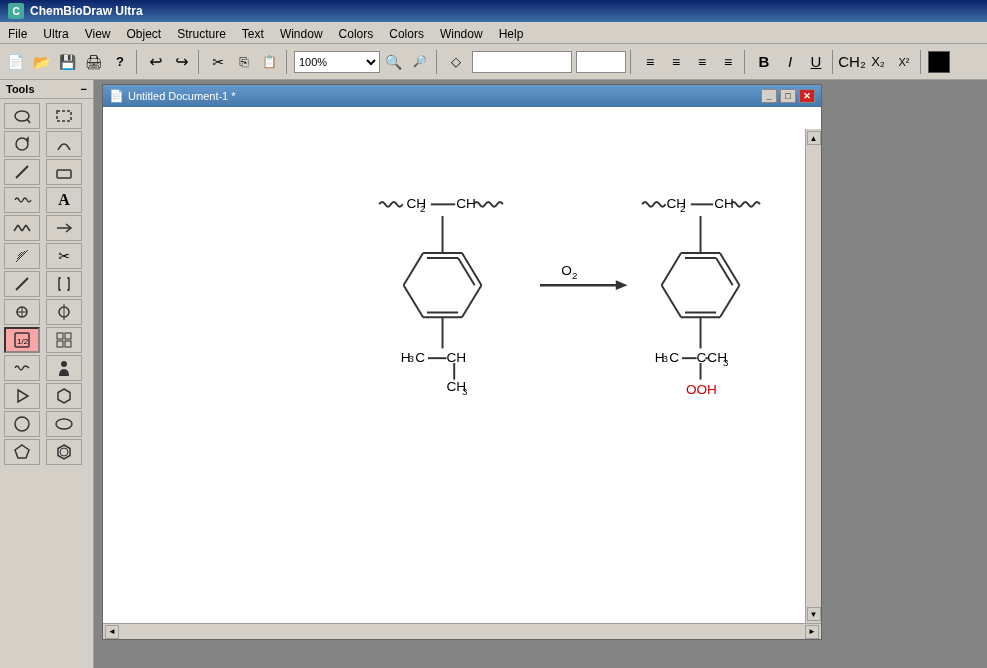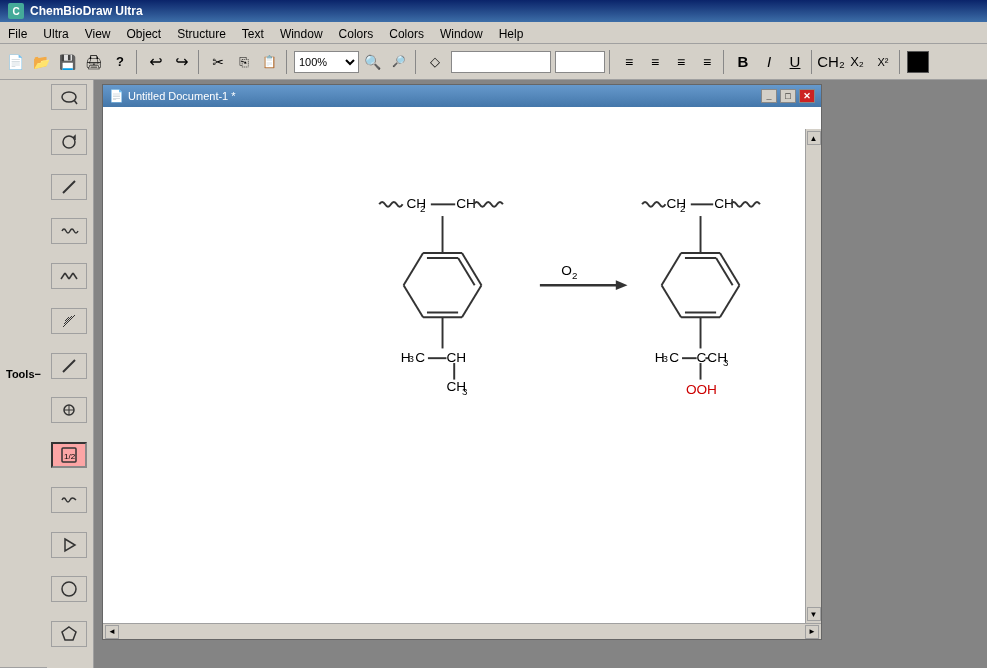--- a/index.html
+++ b/index.html
@@ -48,37 +48,37 @@
     .tb-btn {
       width: 24px; height: 24px;
       background: #d4d0c8;
       border: 1px solid transparent;
       display: flex; align-items: center; justify-content: center;
       cursor: pointer;
       font-size: 14px;
     }
     .tb-separator { width: 4px; height: 24px; border-left: 1px solid #888; margin: 0 2px; }
     .zoom-select {
-      height: 22px; width: 65px; font-size: 11px;
+      height: 22px; width: 86px; font-size: 11px;
       border: 1px solid #888; background: white;
     }
 
     
     #main-area {
       display: flex;
       height: calc(668px - 22px - 22px - 36px);
     }
 
     
     #tools-panel {
       width: 94px;
       background: #d4d0c8;
       border-right: 1px solid #a0a0a0;
       display: flex;
-      flex-direction: row;
+      flex-direction: column;
     }
     #tools-header {
       background: #d4d0c8;
       border-bottom: 1px solid #a0a0a0;
       padding: 3px 6px;
       font-size: 11px;
       font-weight: bold;
       display: flex;
       justify-content: space-between;
       align-items: center;

